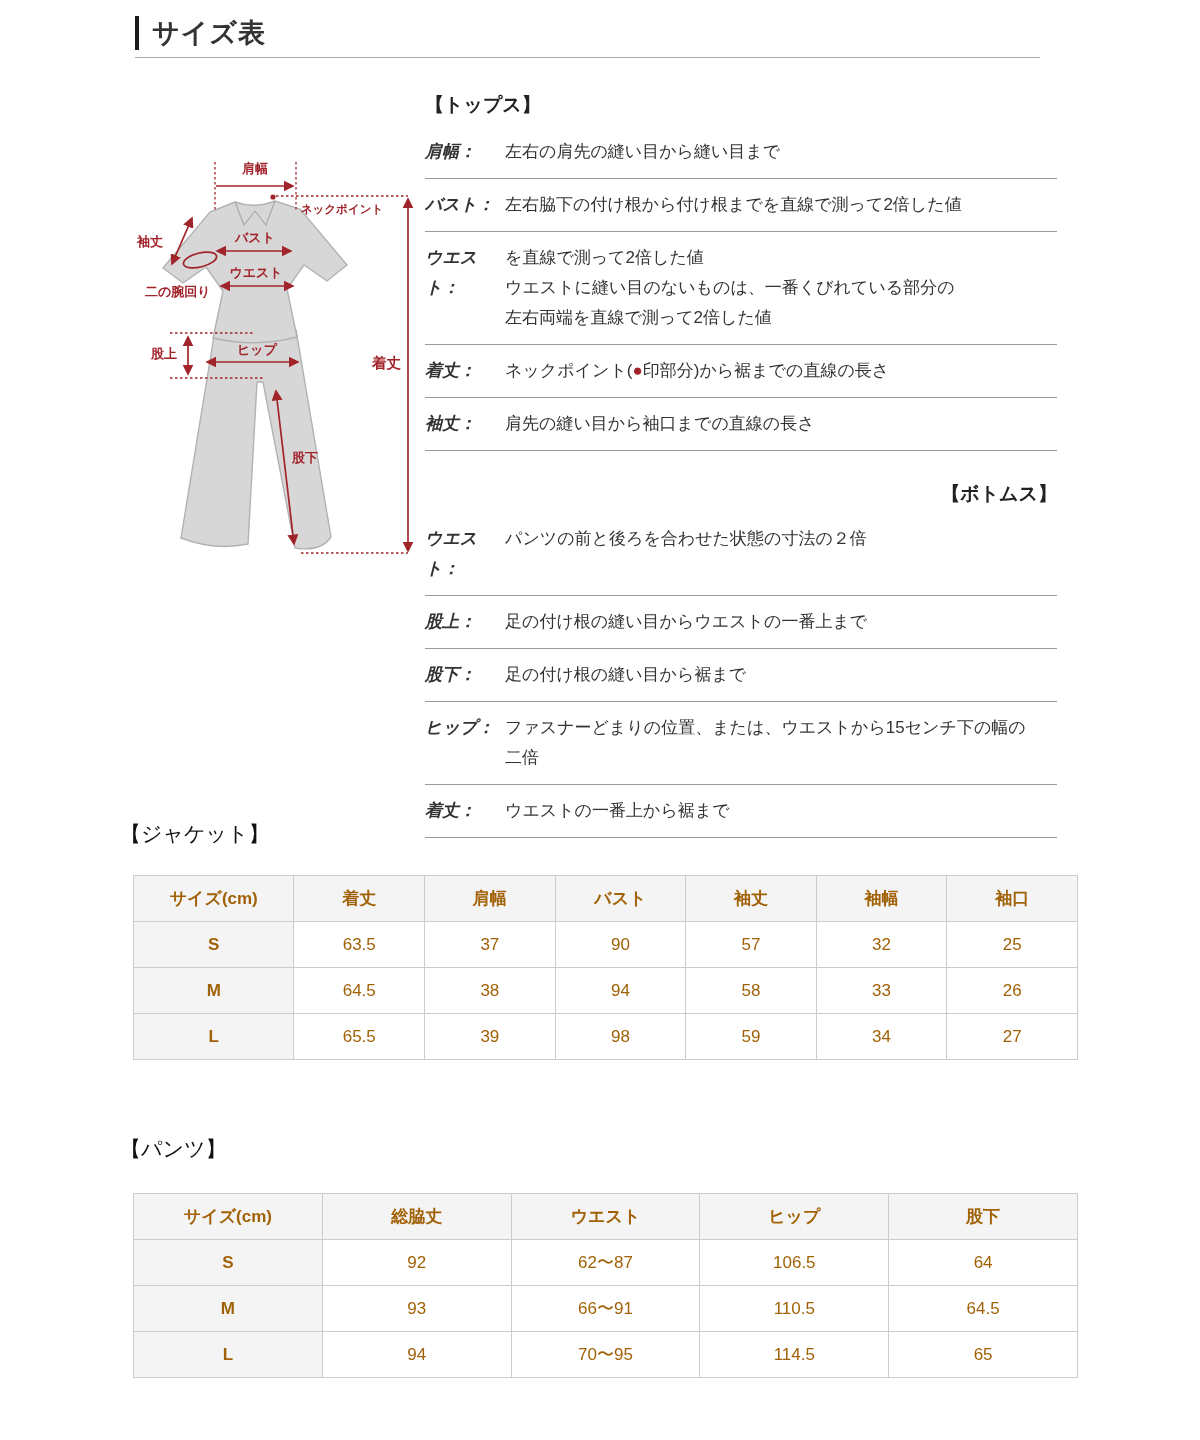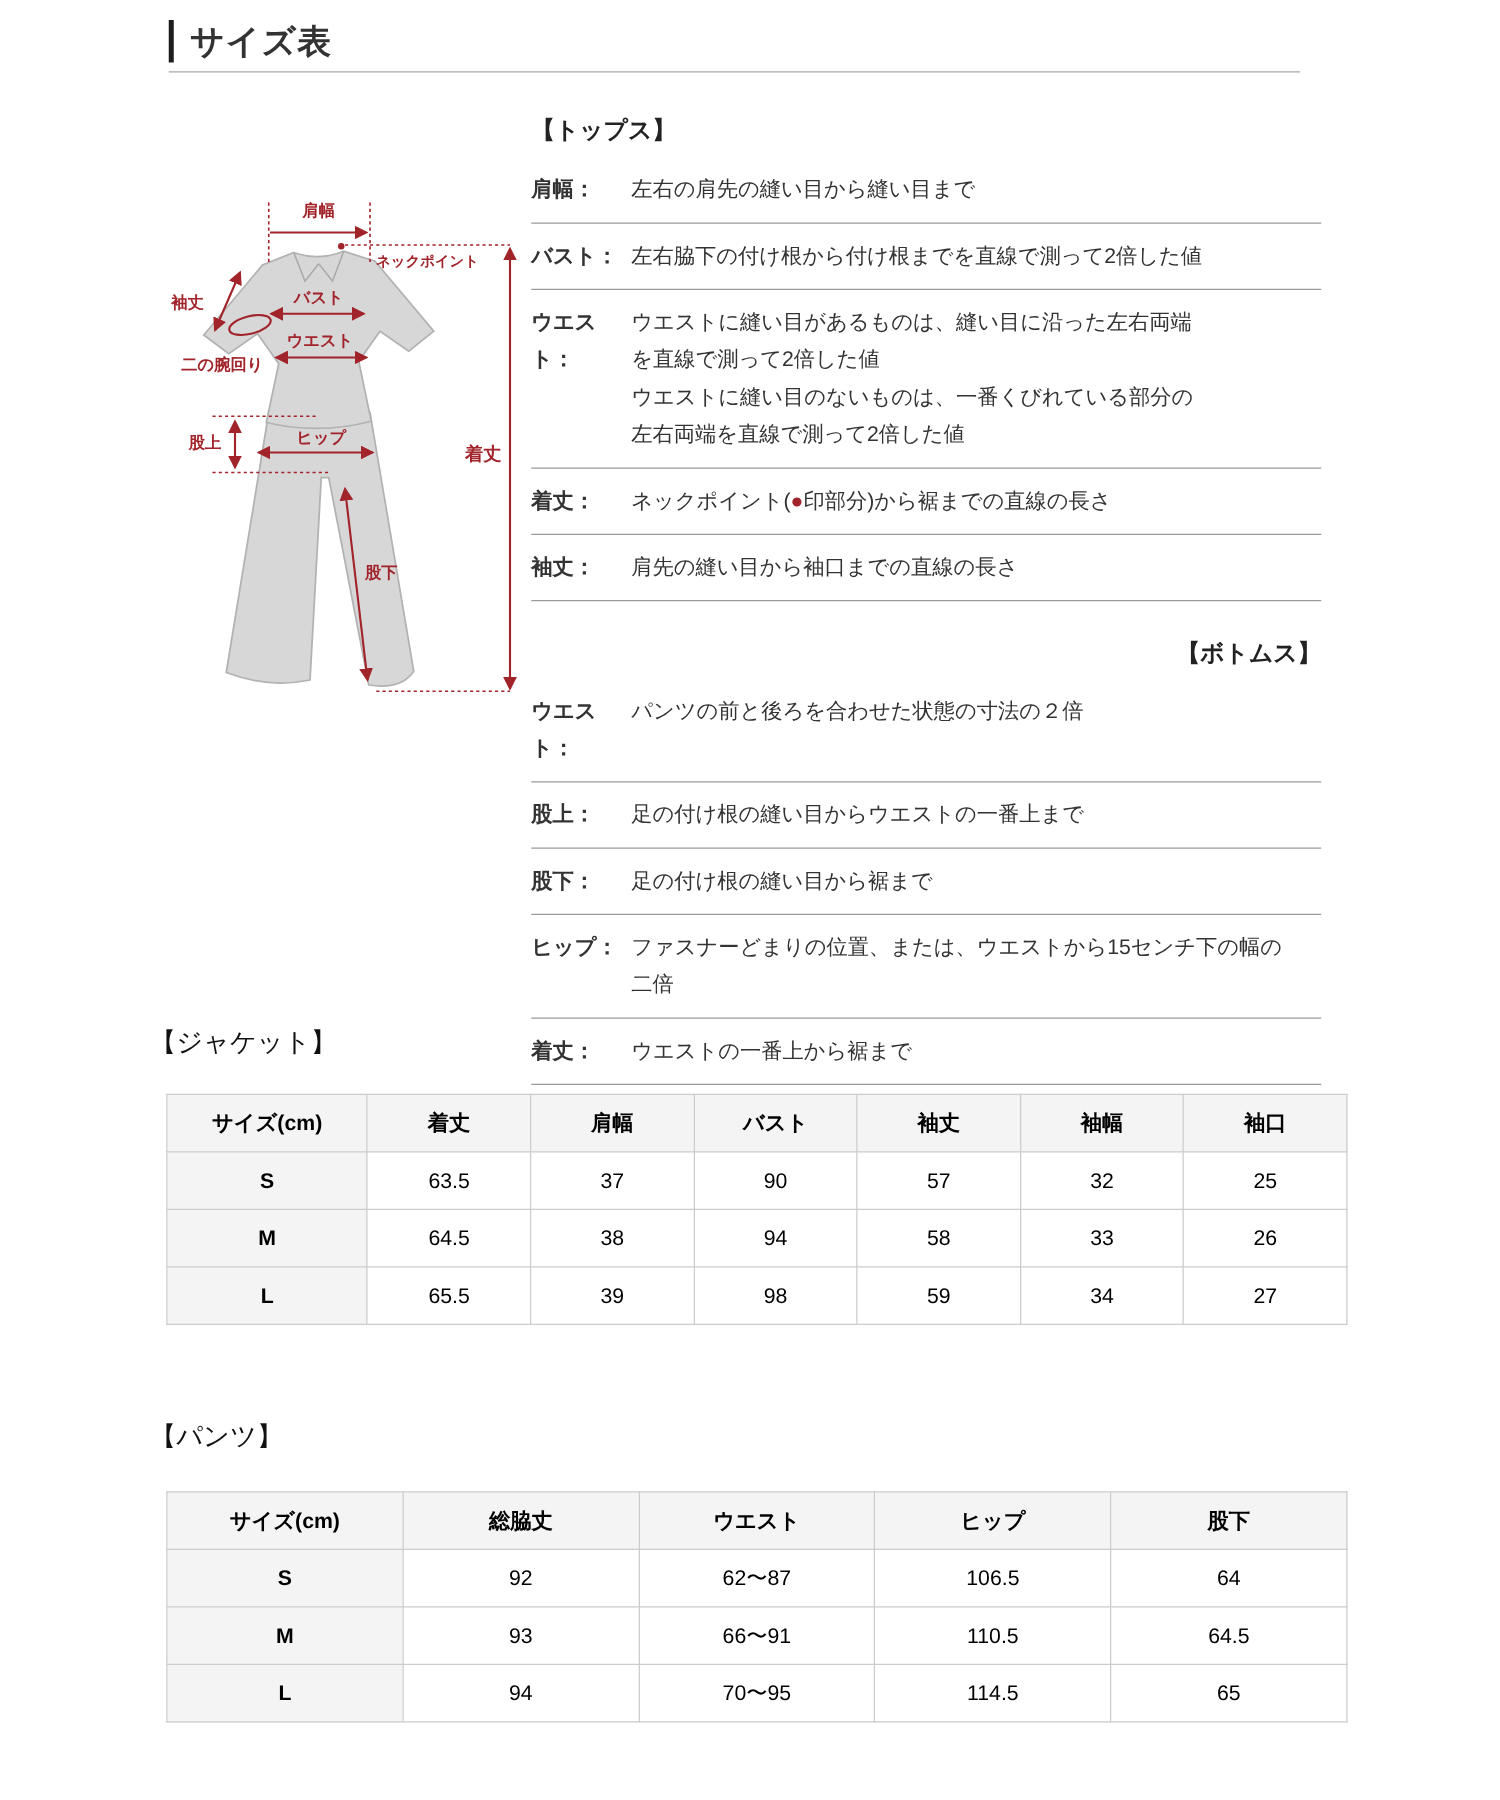--- a/index.html
+++ b/index.html
@@ -22,33 +22,33 @@
   .anno-text { fill:var(--accent); font-weight:bold; font-size:13px; }
   .anno-text.small { font-size:11.5px; }
   .anno-text.big { font-size:14.5px; }
   #arr path { fill:var(--accent); }
 
   
   .defs { position:absolute; left:425px; top:92px; width:632px; }
   .defs-heading { font-size:19px; font-weight:bold; color:#222; line-height:26px; margin-bottom:8px; }
   .defs-heading.second { margin-top:30px; margin-bottom:6px;text-align:right; }
   .def-row { display:flex; border-bottom:1px solid #9a9a9a; padding:11px 0; }
-  .def-term { width:80px; min-width:80px; font-weight:bold; font-size:17px; line-height:30px; color:#333; }
+  .def-term { width:80px; min-width:80px; font-weight:bold; font-size:17px; line-height:30px; color:#333;font-style:italic; }
   .def-desc { flex:1; font-size:17px; line-height:30px; color:#333; }
   .red-dot { color:var(--accent); }
 
   
   .table-heading { position:absolute; left:120px; font-size:21px; font-weight:normal; color:#111; }
   #heading-jacket { top:820px; }
   #heading-pants { top:1135px; }
   .size-table { position:absolute; left:133px; width:945px; border-collapse:collapse; table-layout:fixed; }
   #table-jacket { top:875px; }
   #table-pants  { top:1193px; }
   .size-table th, .size-table td { border:1px solid #ccc; text-align:center; vertical-align:middle;
-    font-size:17px; height:46px; color:#000000; }
+    font-size:17px; height:46px; color:#a16207; }
   .size-table thead th { background:#f4f4f4; font-weight:bold; }
   .size-table tbody th { background:#f4f4f4; font-weight:bold; }
   .size-table tbody td { background:#fff; font-weight:normal; }
 </style>
 </head>
 <body>
 
 <div class="page">
 
   <h1 class="page-title">サイズ表</h1>
@@ -115,21 +115,20 @@
         </div>
         <div class="def-row">
           <div class="def-term">バスト：</div>
           <div class="def-desc">
             <div>左右脇下の付け根から付け根までを直線で測って2倍した値</div>
           </div>
         </div>
         <div class="def-row">
           <div class="def-term">ウエスト：</div>
           <div class="def-desc">
-            <div>ウエストに縫い目があるものは、縫い目に沿った左右両端</div>
             <div>を直線で測って2倍した値</div>
             <div>ウエストに縫い目のないものは、一番くびれている部分の</div>
             <div>左右両端を直線で測って2倍した値</div>
           </div>
         </div>
         <div class="def-row">
           <div class="def-term">着丈：</div>
           <div class="def-desc">
             <div>ネックポイント(<span class="red-dot">●</span>印部分)から裾までの直線の長さ</div>
           </div>

